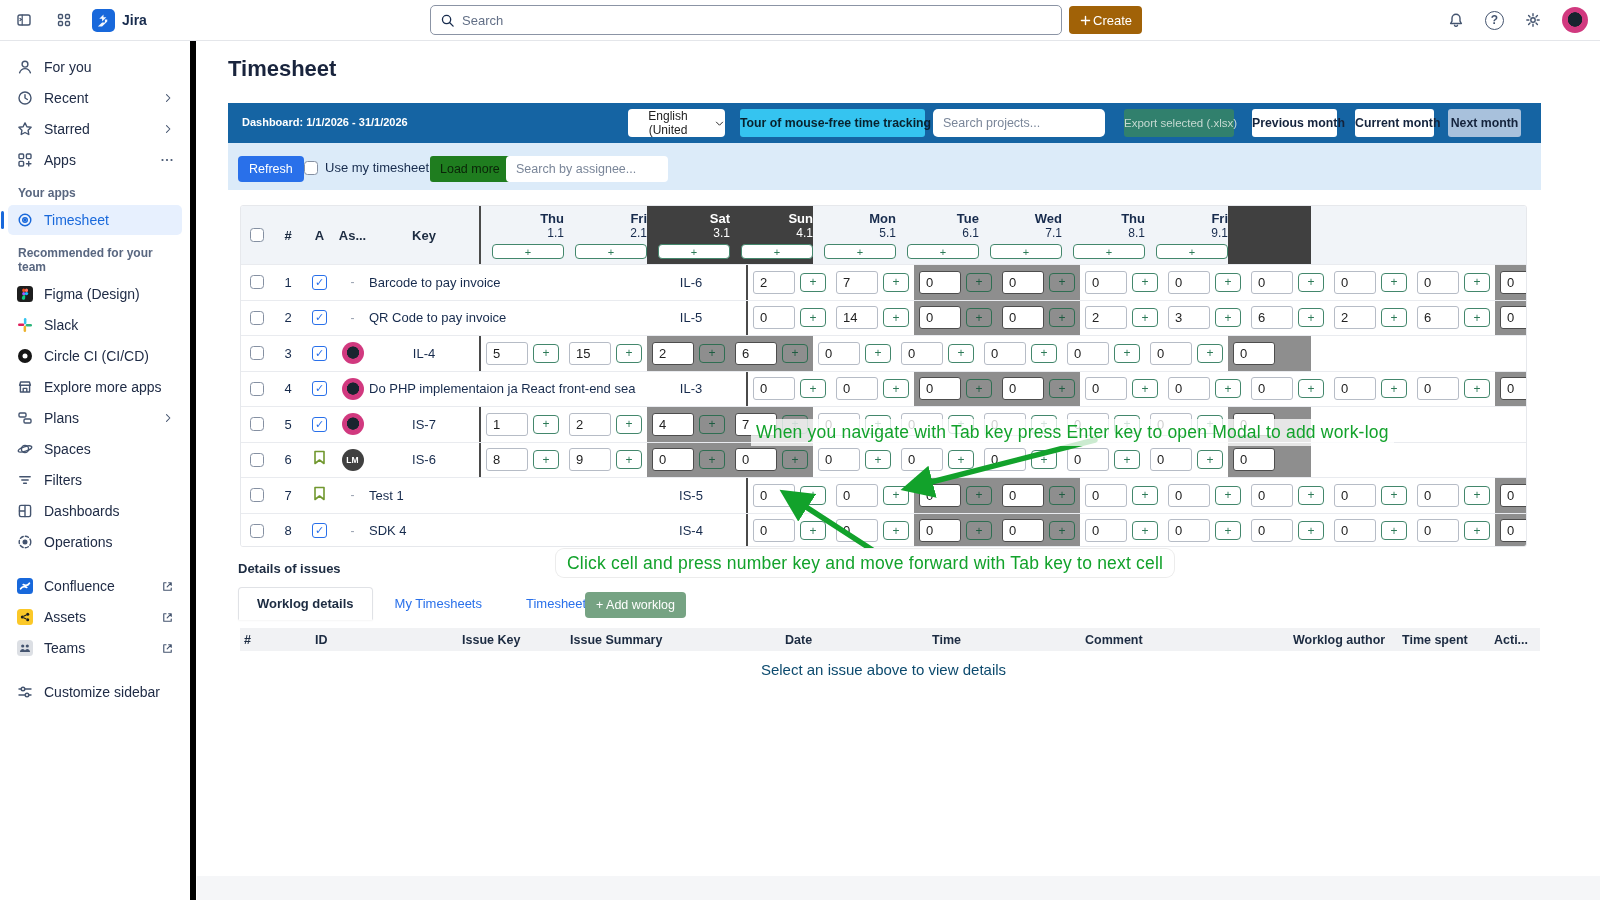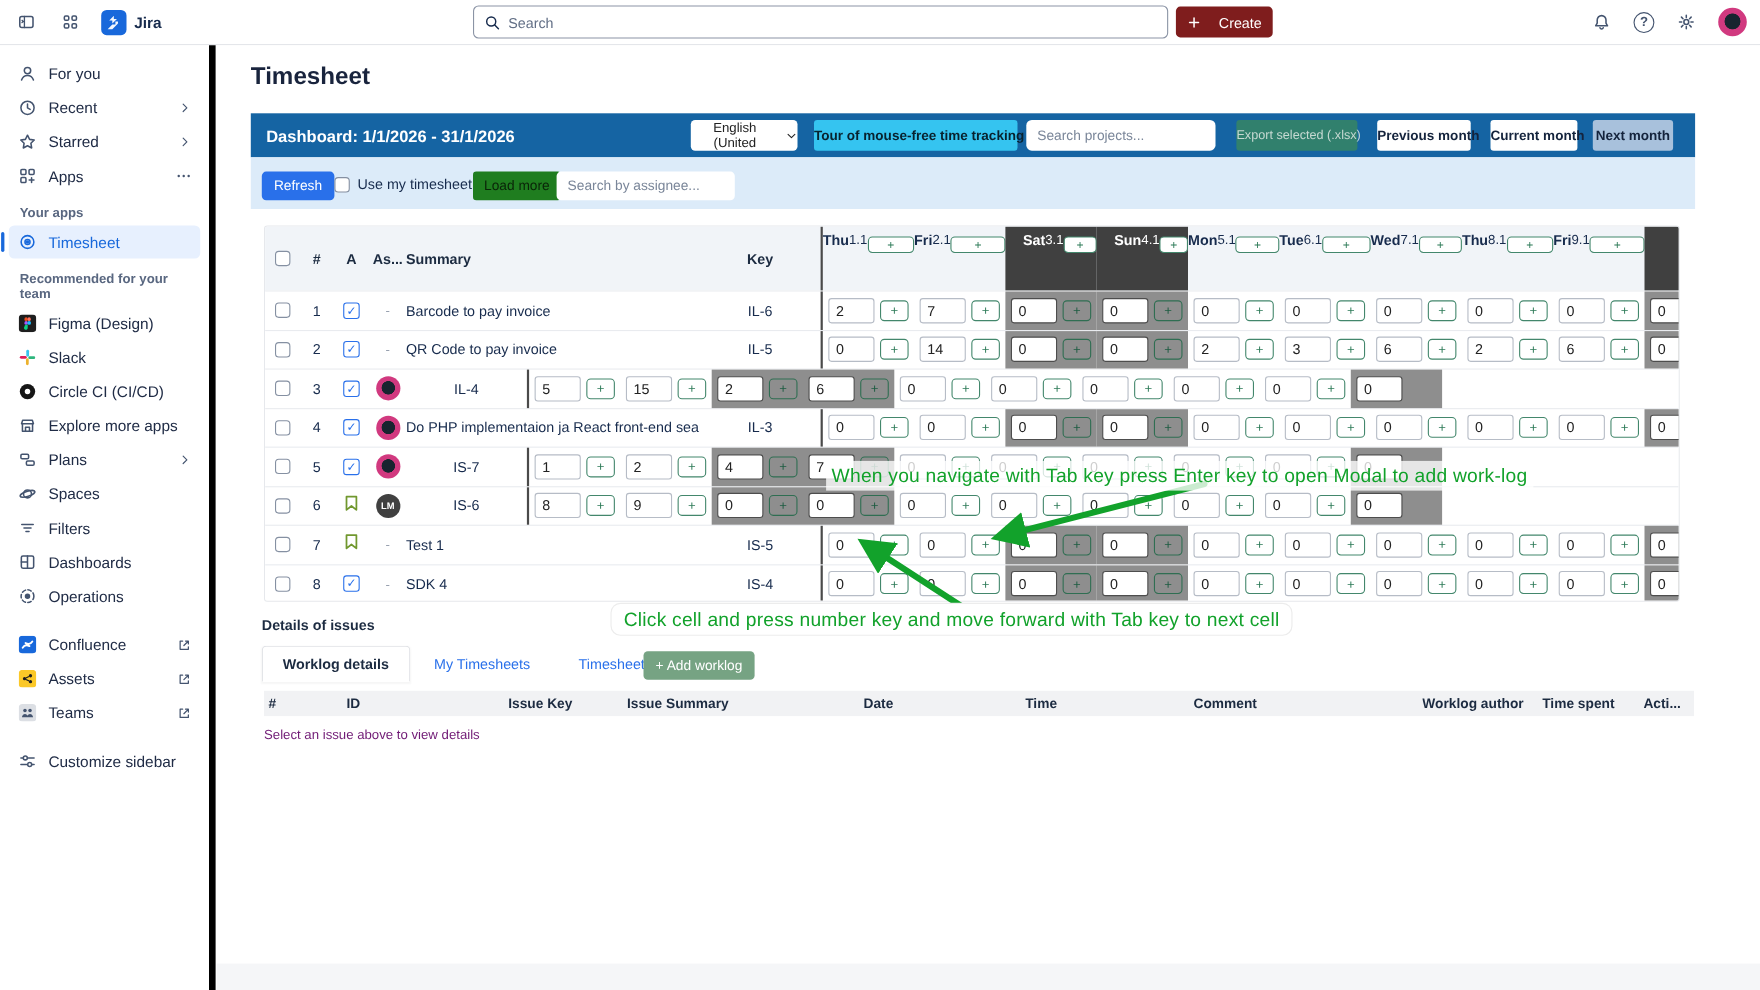--- a/index.html
+++ b/index.html
@@ -9,21 +9,21 @@
   
   .topnav { position:absolute; left:0; top:0; width:1600px; height:41px; background:#fff; border-bottom:1px solid #e4e6ea; z-index:5; }
   .tn-left { position:absolute; left:12px; top:0; height:40px; display:flex; align-items:center; gap:16px; }
   .tn-iconbtn { width:24px; height:24px; display:grid; place-items:center; color:#44546f; cursor:pointer; }
   .jira-brand { display:flex; align-items:center; gap:7px; }
   .jira-logo { width:23px; height:23px; border-radius:5px; background:#1868db; display:grid; place-items:center; }
   .jira-name { font-size:14px; font-weight:bold; color:#172b4d; }
   .tn-search { position:absolute; left:430px; top:5px; width:632px; height:30px; border:1px solid #8b94a5; border-radius:5px; background:#fff; display:flex; align-items:center; padding:0 9px; gap:7px; }
   .tn-search input { border:none; outline:none; flex:1; font-size:13px; font-family:inherit; color:#172b4d; background:transparent; }
   .tn-search input::placeholder { color:#626f86; }
-  .create-btn { position:absolute; left:1069px; top:6px; height:28px; padding:0 10px; background:#7f1d1d; color:#fff; font-size:13px; border:none; border-radius:4px; display:flex; align-items:center; gap:16px; cursor:pointer; font-family:inherit; }
+  .create-btn { position:absolute; left:1069px; top:6px; height:28px; padding:0 10px; background:#a16207; color:#fff; font-size:13px; border:none; border-radius:4px; display:flex; align-items:center; gap:1px; cursor:pointer; font-family:inherit; }
   .tn-right { position:absolute; right:12px; top:0; height:40px; display:flex; align-items:center; gap:17px; }
   .help-circ { width:19px; height:19px; border:1.6px solid #44546f; border-radius:50%; display:grid; place-items:center; font-size:12px; font-weight:bold; color:#44546f; }
   .avatar-photo { border-radius:50%; background:radial-gradient(circle at 50% 48%, #18242f 0 37%, #d1397f 40% 100%); }
   .tn-avatar { width:26px; height:26px; cursor:pointer; }
 
   
   .sidebar { position:absolute; left:0; top:41px; width:196px; bottom:0; background:#fff; border-right:6px solid #000000; padding-top:10px; z-index:4; }
   .sb-item { position:relative; display:flex; align-items:center; gap:10px; height:30px; margin:1px 8px; padding:0 8px; border-radius:5px; font-size:14px; color:#202c46; cursor:pointer; }
   .sb-item .icon { width:18px; display:grid; place-items:center; color:#44546f; }
   .sb-item.active { background:#e7f0fe; color:#1868db; }
@@ -32,21 +32,21 @@
   .sb-sect { font-size:12px; font-weight:bold; color:#596780; padding:10px 16px 4px 18px; }
   .sb-div { height:12px; }
   .sb-right { margin-left:auto; color:#44546f; display:grid; place-items:center; }
   .sb-label { white-space:nowrap; }
 
   
   .page-title { position:absolute; left:228px; top:56px; font-size:22px; font-weight:bold; color:#19243d; }
 
   
   .dashbar { position:absolute; left:228px; top:103px; width:1313px; height:40px; background:#1564a3; z-index:2; }
-  .db-title { position:absolute; left:14px; top:13px; color:#fff; font-size:15px; font-weight:bold; white-space:nowrap; }
+  .db-title { position:absolute; left:14px; top:13px; color:#fff; font-size:11px; font-weight:bold; white-space:nowrap; }
   .db-lang { position:absolute; left:400px; top:6px; width:97px; height:28px; background:#fff; border-radius:4px; border:none; font-size:12px; color:#222; display:flex; align-items:center; justify-content:center; gap:6px; cursor:pointer; font-family:inherit; }
   .db-tour { position:absolute; left:512px; top:6px; width:185px; height:28px; background:#35c4f0; border:none; border-radius:3px; font-size:12.3px; font-weight:bold; color:#08222e; cursor:pointer; font-family:inherit; white-space:nowrap; }
   .db-searchproj { position:absolute; left:705px; top:6px; width:172px; height:28px; border:none; border-radius:5px; padding:0 10px; font-size:12.5px; font-family:inherit; outline:none; }
   .db-searchproj::placeholder { color:#7a8699; }
   .db-export { position:absolute; left:896px; top:6px; width:110px; height:28px; background:#31806d; color:#c6d9d2; border:none; border-radius:3px; font-size:11.5px; cursor:pointer; font-family:inherit; white-space:nowrap; }
   .db-prev { position:absolute; left:1024px; top:6px; width:85px; }
   .db-cur  { position:absolute; left:1127px; top:6px; width:79px; }
   .db-next { position:absolute; left:1220px; top:6px; width:73px; background:#a8c1dc !important; }
   .db-monthbtn { height:28px; background:#fff; border:none; border-radius:3px; font-size:12.3px; font-weight:bold; color:#14233c; cursor:pointer; font-family:inherit; white-space:nowrap; }
 
@@ -64,21 +64,21 @@
   .ts-hrow { display:flex; height:58px; background:#f1f4f8; }
   .ts-row { display:flex; height:35.5px; border-top:1px solid #e9ebef; background:#fff; }
   .c-cb { width:32px; display:grid; place-items:center; flex:none; }
   .c-num { width:30px; display:grid; place-items:center; font-size:13px; flex:none; }
   .c-a { width:33px; display:grid; place-items:center; flex:none; }
   .c-as { width:33px; display:grid; place-items:center; flex:none; font-size:12px; color:#98a1b0; }
   .c-sum { width:267px; display:flex; align-items:center; font-size:13px; flex:none; white-space:nowrap; overflow:hidden; }
   .c-key { width:110px; display:grid; place-items:center; font-size:13px; flex:none; }
   .ts-hrow .c-num, .ts-hrow .c-a, .ts-hrow .c-as, .ts-hrow .c-sum, .ts-hrow .c-key { font-weight:bold; font-size:13px; color:#1c2b41; }
   .c-sep { width:2px; background:#4a4a4a; flex:none; }
-  .day-hcol { width:83px; flex:none; display:flex; align-items:flex-start; padding-top:5px; }
+  .day-hcol { width:83px; flex:none; display:flex; flex-direction:column; align-items:flex-end; padding-top:5px; }
   .day-hcol .dn { font-size:13px; font-weight:bold; line-height:15px; }
   .day-hcol .dd { font-size:12px; font-weight:normal; line-height:14px; }
   .day-hcol.wk { background:#404040; color:#fff;padding-left:16px; }
   .day-addbtn { width:72px; height:15px; margin-top:4px; background:#fff; border:1px solid #43876c; border-radius:4px; color:#2c7a57; font-size:11px; line-height:12px; cursor:pointer; font-family:inherit; padding:0; }
   .day-cell { width:83px; flex:none; display:flex; align-items:center; gap:5px; padding:0 5px; }
   .day-cell.wk { background:#8e8e8e; }
   .cell-input { width:42px; height:23px; border:1px solid #b6bcc6; border-radius:3px; padding:0 0 0 6px; font-size:13px; font-family:inherit; color:#222; background:#fff; outline:none; }
   .day-cell.wk .cell-input { border-color:#4d4d4d; }
   .cell-addbtn { width:26px; height:19px; background:#fff; border:1.4px solid #43876c; border-radius:4px; color:#2c7a57; font-size:12px; line-height:14px; cursor:pointer; font-family:inherit; padding:0; }
   .day-cell.wk .cell-addbtn { background:transparent; border-color:#2f6e52; color:#1d5c41; }
@@ -87,21 +87,21 @@
   .avatar-lm { width:22px; height:22px; border-radius:50%; background:#404040; color:#fff; font-size:8.5px; font-weight:bold; display:grid; place-items:center; }
 
   
   .details-title { position:absolute; left:238px; top:561px; font-size:13px; font-weight:bold; color:#1c2b41; }
   .dt-tabs { position:absolute; left:238px; top:587px; height:33px; display:flex; align-items:center; }
   .dt-tab { font-size:13px; color:#2970ea; padding:0 22px; cursor:pointer; white-space:nowrap; }
   .dt-tab.active { background:#fff; border:1px solid #e0e2e6; border-bottom-color:#fff; border-radius:4px 4px 0 0; height:33px; display:flex; align-items:center; font-weight:bold; color:#1c2b41; padding:0 18px; box-shadow:0 1px 2px rgba(0,0,0,.04); }
   .dt-add { position:absolute; left:585px; top:592px; height:26px; padding:0 11px; background:#76a383; color:#fff; border:none; border-radius:4px; font-size:12.5px; cursor:pointer; font-family:inherit; }
   .dt-header { position:absolute; left:240px; top:628px; width:1300px; height:23px; background:#f1f2f4; display:flex; align-items:center; }
   .dt-hcell { font-size:12.5px; font-weight:bold; color:#1c2b41; white-space:nowrap; overflow:hidden; flex:none; }
-  .dt-empty { position:absolute; left:240px; top:661px; width:1287px; font-size:12px; color:#701a75; }
+  .dt-empty { position:absolute; left:240px; top:661px; width:1287px; text-align:center; font-size:15px; color:#0c4a6e; }
   .bottom-strip { position:absolute; left:197px; top:876px; right:0; bottom:0; background:#f5f6f8; }
 
   
   .ann { position:absolute; z-index:20; color:#12a22b; font-size:17.5px; font-weight:normal; white-space:nowrap; display:flex; align-items:center; letter-spacing:.2px; }
   .ann1 { left:751px; top:419px; height:27px; padding:0 5px; background:rgba(255,255,255,.78); }
   .ann2 { left:556px; top:549px; height:28px; padding:0 11px; background:#fff; border-radius:8px; box-shadow:0 0 0 1px #ececec; }
   .arrows { position:absolute; left:0; top:0; z-index:19; pointer-events:none; }
 
   .icon svg { display:block; }
 </style>
@@ -422,21 +422,20 @@
 </div>
 
 <div class="tstable">
   <div class="ts-hrow">
     <span class="c-cb">
         <span class="chkbox"></span>
       </span>
     <span class="c-num">#</span>
     <span class="c-a">A</span>
     <span class="c-as" style="color:#1c2b41">As...</span>
-    <span class="c-sum">Summary</span>
     <span class="c-key">Key</span>
     <span class="c-sep"></span>
     <span style="display:flex">
         <div class="day-hcol">
           <div class="dn">Thu</div>
           <div class="dd">1.1</div>
           <button class="day-addbtn">+</button>
         </div>
         <div class="day-hcol">
           <div class="dn">Fri</div>

